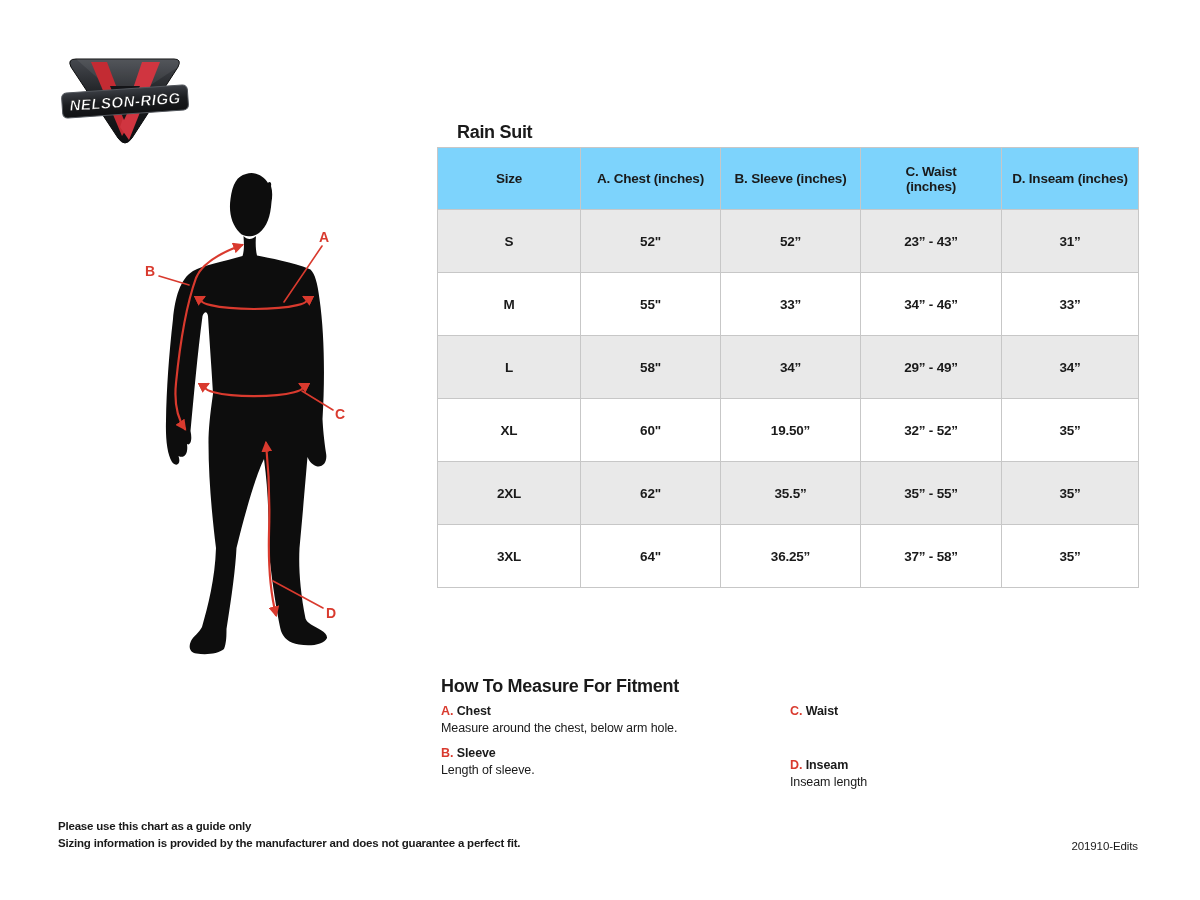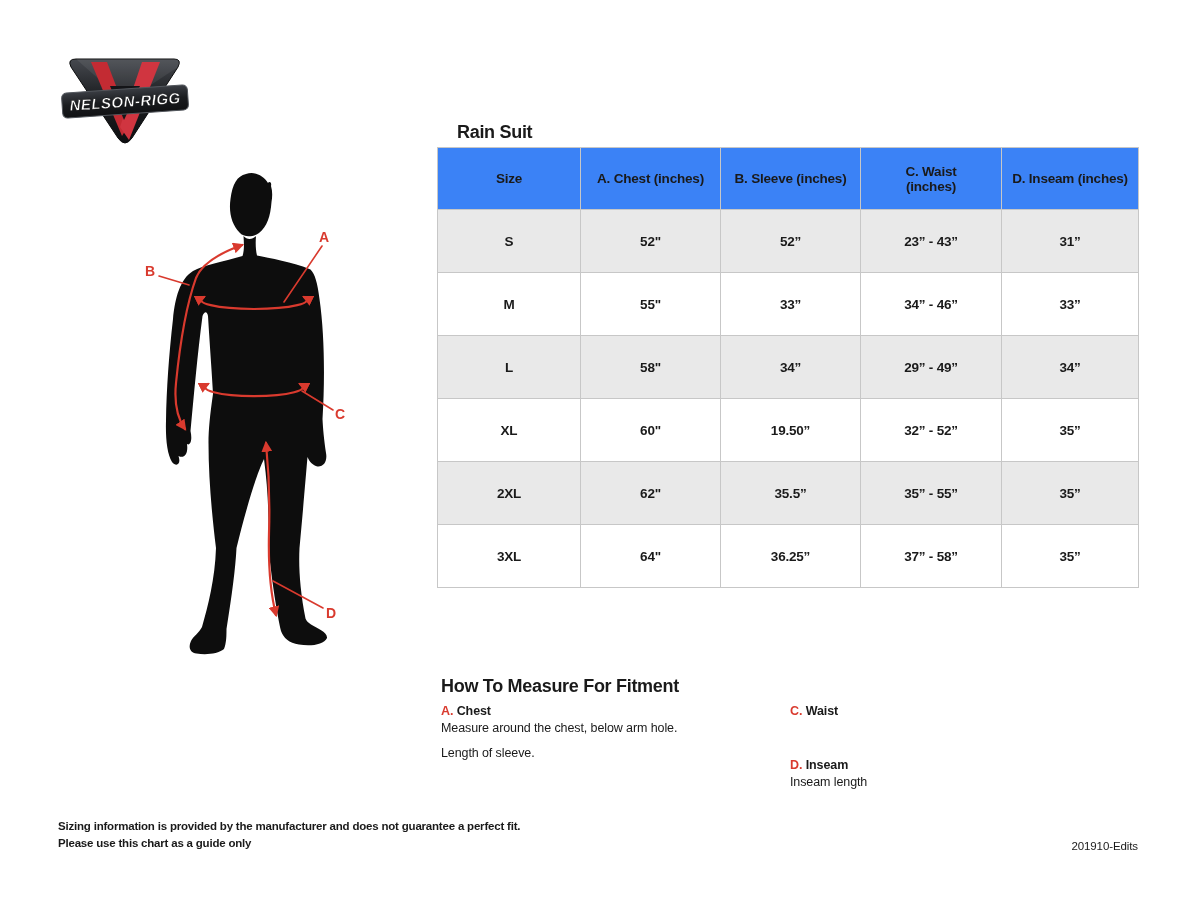--- a/index.html
+++ b/index.html
@@ -12,21 +12,21 @@
   
   .figure{position:absolute;left:142px;top:163px;width:212px;height:502px;}
 
   
   .product-title{position:absolute;left:441px;top:106px;margin:16px;font-size:18px;font-weight:700;letter-spacing:-0.3px;}
 
   
   .size-table{position:absolute;left:437px;top:147px;width:701px;border-collapse:collapse;table-layout:fixed;}
   .size-table th,.size-table td{border:1px solid #c7c7c7;text-align:center;vertical-align:middle;
     font-size:13.5px;font-weight:600;letter-spacing:-0.2px;padding:0;}
-  .size-table th{height:61px;background:#3b82f6;}
+  .size-table th{height:61px;background:#7dd3fc;}
   .size-table td{height:62px;background:#ffffff;}
   .size-table tr.alt td{background:#e9e9e9;}
   .size-table .h2{display:block;}
   .col-size{width:143px;}.col-chest{width:140px;}.col-sleeve{width:140px;}.col-waist{width:141px;}.col-inseam{width:137px;}
 
   
   .howto-title{position:absolute;left:441px;top:676px;margin:0;font-size:18px;font-weight:700;letter-spacing:-0.3px;}
   .m-item{position:absolute;width:330px;font-size:12.5px;line-height:1.32;}
   .m-item.c-item{width:310px;}
   .m-label{font-weight:700;}
@@ -206,29 +206,30 @@
     </tbody>
   </table>
 
   <h2 class="howto-title">How To Measure For Fitment</h2>
 
   <div class="m-item m-a">
     <div class="m-label"><span class="m-key">A.</span> <span>Chest</span></div>
     <div class="m-desc">Measure around the chest, below arm hole.</div>
   </div>
   <div class="m-item m-b">
+    <div class="m-label"><span class="m-key">B.</span> <span>Sleeve</span></div>
     <div class="m-desc">Length of sleeve.</div>
   </div>
   <div class="m-item m-c c-item">
     <div class="m-label"><span class="m-key">C.</span> <span>Waist</span></div>
   </div>
   <div class="m-item m-d">
     <div class="m-label"><span class="m-key">D.</span> <span>Inseam</span></div>
     <div class="m-desc">Inseam length</div>
   </div>
 
   <div class="footer-note">
+    <div>Please use this chart as a guide only</div>
     <div>Sizing information is provided by the manufacturer and does not guarantee a perfect fit.</div>
-    <div>Please use this chart as a guide only</div>
   </div>
   <div class="doc-ref">201910-Edits</div>
 
 </div>
 
 </body></html>

